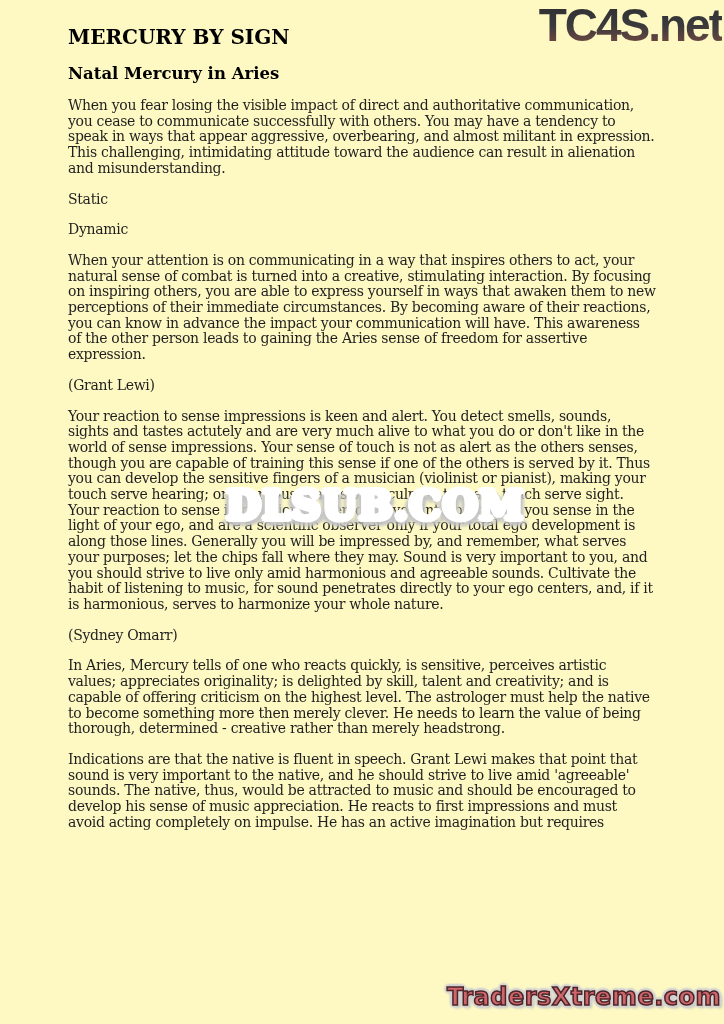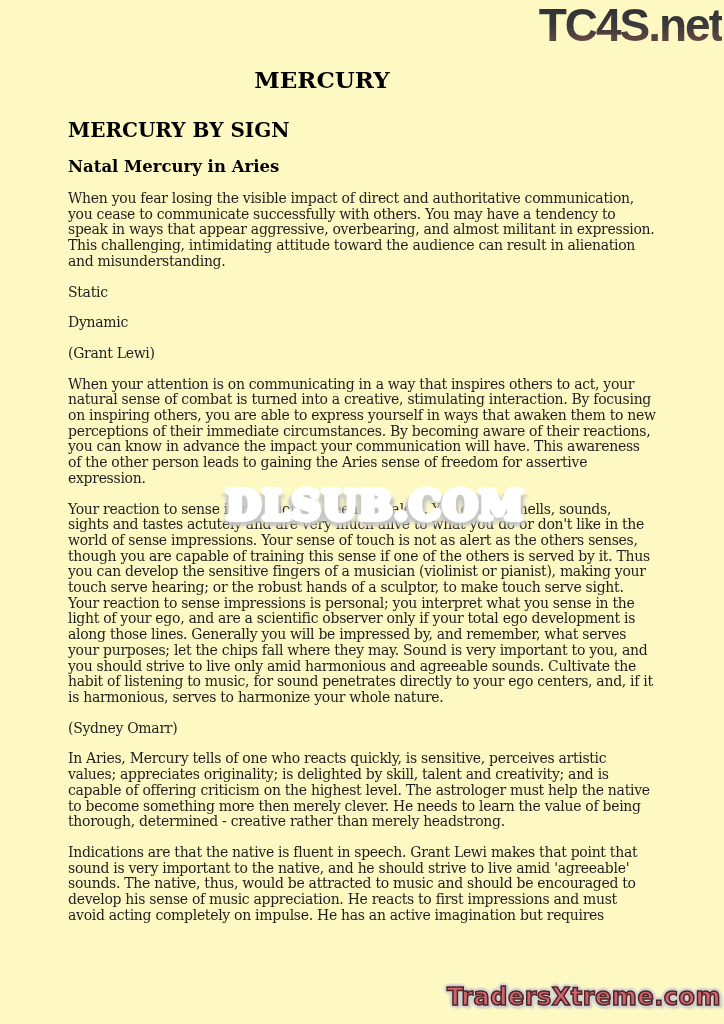--- a/index.html
+++ b/index.html
@@ -102,46 +102,45 @@
   }
 </style>
 </head>
 <body>
 
 <div class="page">
 
   <div class="wm-tc4s">TC4S.net</div>
 
   <main class="content">
-    <h1>MERCURY</h1>
 
     <h2>MERCURY BY SIGN</h2>
 
     <h3>Natal Mercury in Aries</h3>
 
 
     <p>When you fear losing the visible impact of direct and authoritative communication,
 you cease to communicate successfully with others. You may have a tendency to
 speak in ways that appear aggressive, overbearing, and almost militant in expression.
 This challenging, intimidating attitude toward the audience can result in alienation
 and misunderstanding.</p>
 
     <p>Static</p>
 
     <p>Dynamic</p>
 
-    <p>(Grant Lewi)</p>
-
     <p>When your attention is on communicating in a way that inspires others to act, your
 natural sense of combat is turned into a creative, stimulating interaction. By focusing
 on inspiring others, you are able to express yourself in ways that awaken them to new
 perceptions of their immediate circumstances. By becoming aware of their reactions,
 you can know in advance the impact your communication will have. This awareness
 of the other person leads to gaining the Aries sense of freedom for assertive
 expression.</p>
+
+    <p>(Grant Lewi)</p>
 
     <p>Your reaction to sense impressions is keen and alert. You detect smells, sounds,
 sights and tastes actutely and are very much alive to what you do or don't like in the
 world of sense impressions. Your sense of touch is not as alert as the others senses,
 though you are capable of training this sense if one of the others is served by it. Thus
 you can develop the sensitive fingers of a musician (violinist or pianist), making your
 touch serve hearing; or the robust hands of a sculptor, to make touch serve sight.
 Your reaction to sense impressions is personal; you interpret what you sense in the
 light of your ego, and are a scientific observer only if your total ego development is
 along those lines. Generally you will be impressed by, and remember, what serves

